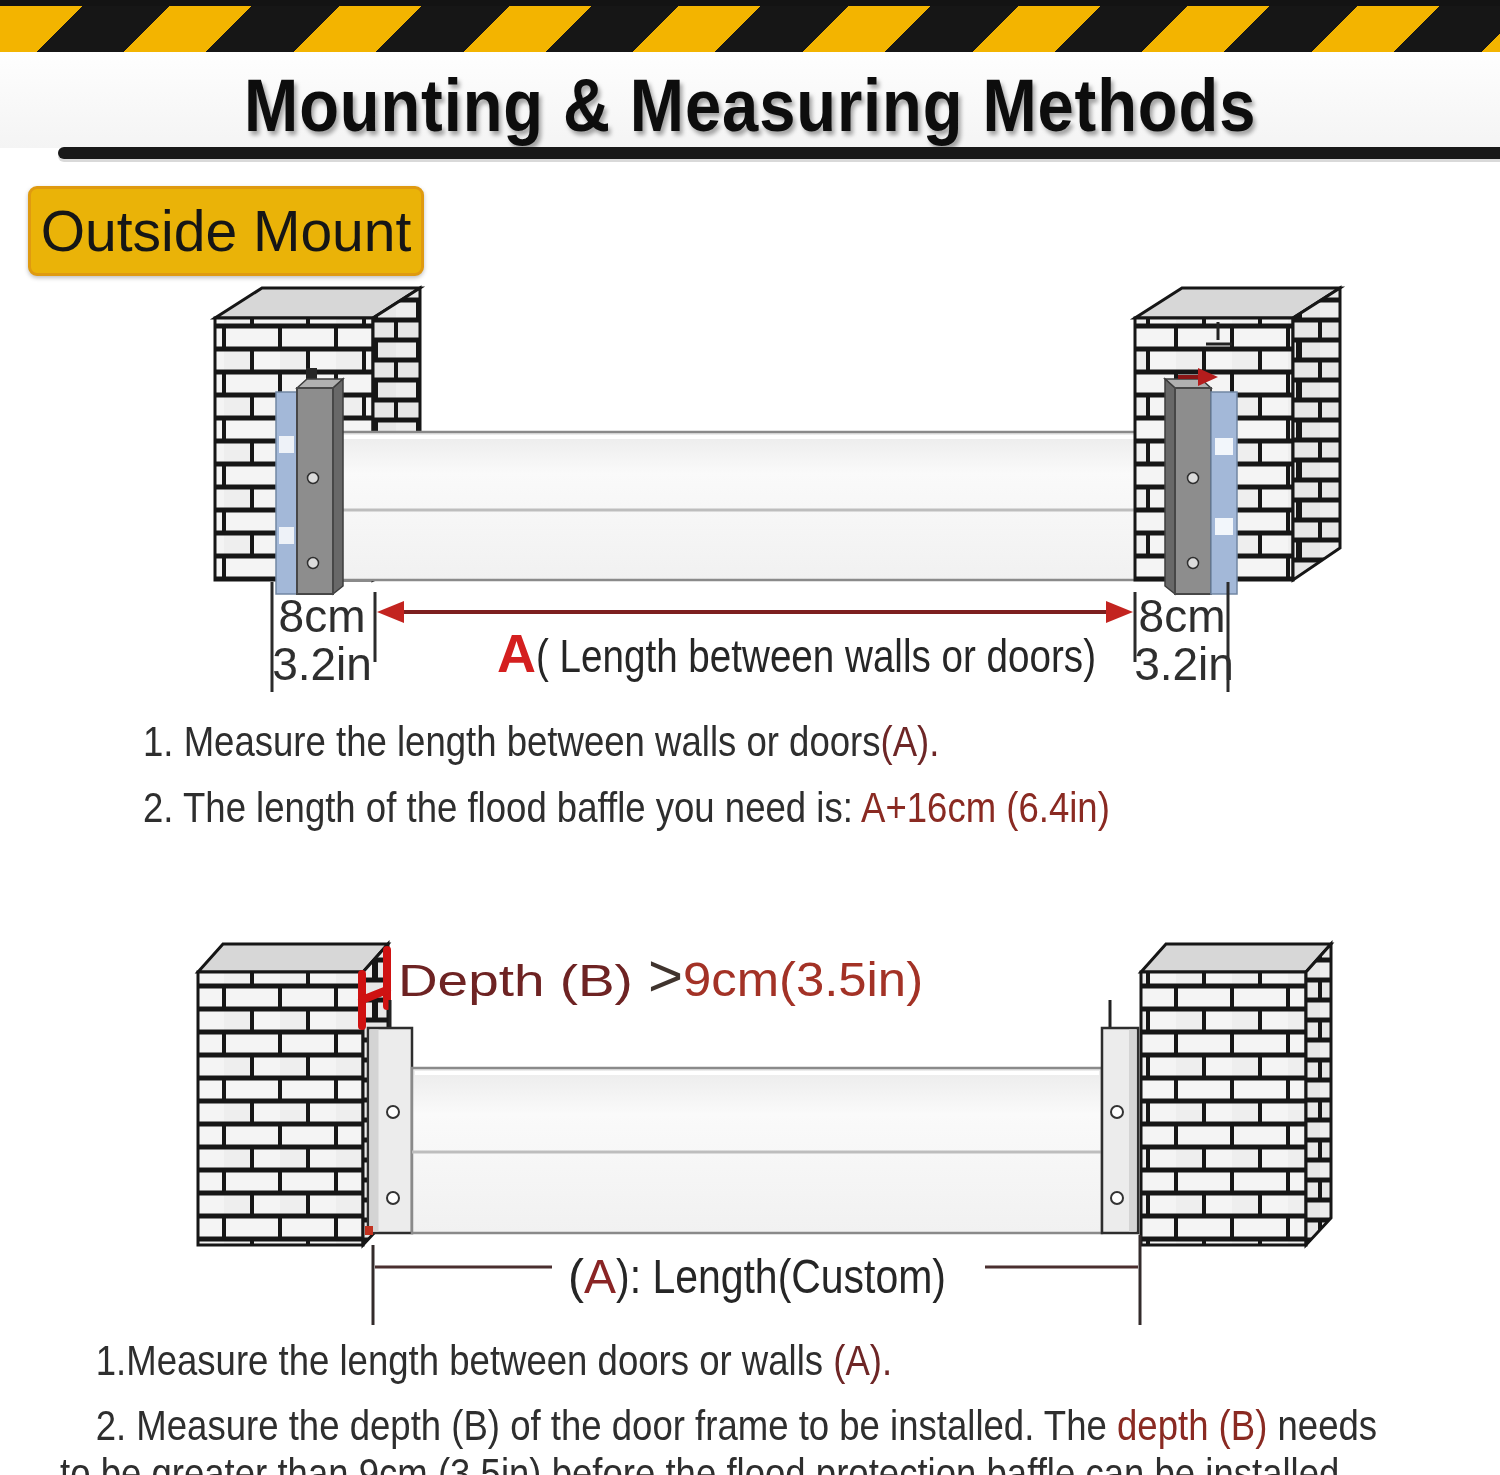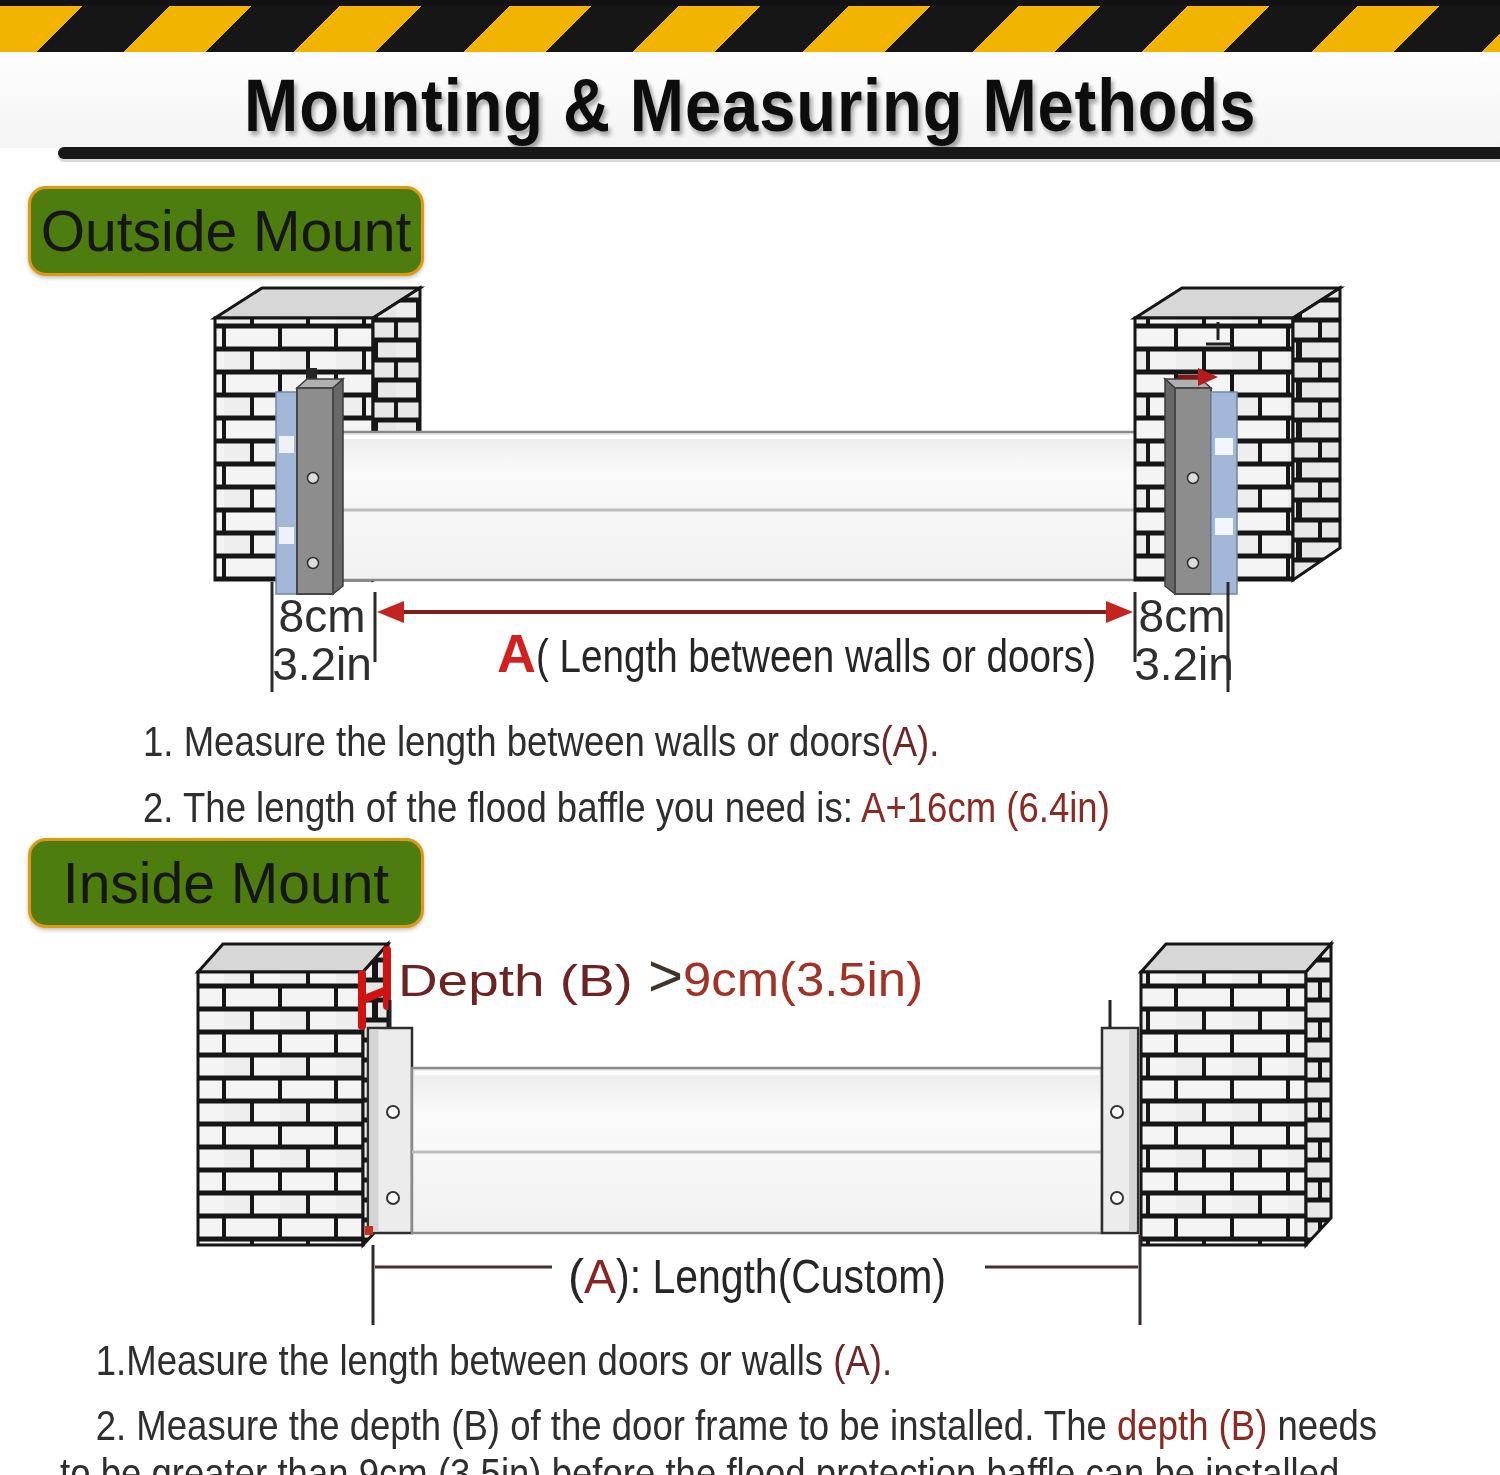--- a/index.html
+++ b/index.html
@@ -24,21 +24,21 @@
     text-shadow:3px 4px 5px rgba(0,0,0,0.35);white-space:nowrap;
   }
   .title-underbar{
     position:absolute;left:58px;top:147px;width:1442px;height:12px;
     background:#181818;border-radius:8px 0 0 8px;
     box-shadow:0 3px 0 rgba(0,0,0,0.15);
   }
   
   .badge{
     position:absolute;left:28px;width:396px;height:90px;
-    background:#4d7c0f;border:3px solid #df9a10;border-radius:18px;
+    background:#eab308;border:3px solid #df9a10;border-radius:9px;
     box-sizing:border-box;display:flex;align-items:center;justify-content:center;
     font-size:57px;color:#161616;white-space:nowrap;
     box-shadow:0 2px 4px rgba(0,0,0,0.25);
   }
   .badge-outside{top:186px;}
   .badge-inside{top:838px;}
   
   .diagram{position:absolute;left:0;}
   #outside-svg{top:280px;width:1500px;height:420px;}
   #inside-svg{top:940px;width:1500px;height:400px;}
@@ -157,21 +157,20 @@
     <text x="1182" y="352" text-anchor="middle" font-size="46" fill="#2e2e2e">8cm</text>
     <text x="1184" y="400" text-anchor="middle" font-size="46" fill="#2e2e2e">3.2in</text>
     <text x="497" y="392" font-size="46"><tspan fill="#d41f1f" font-weight="bold" font-size="54">A</tspan><tspan fill="#262626" textLength="560" lengthAdjust="spacingAndGlyphs">( Length between walls or doors)</tspan></text>
   </svg>
 
   <div class="steps steps-outside">
     <div class="step"><span>1. Measure the length between walls or doors</span><span class="mrn">(A).</span></div>
     <div class="step"><span>2. The length of the flood baffle you need is: </span><span class="mrn2">A+16cm (6.4in)</span></div>
   </div>
 
-  <div class="badge badge-inside">Inside Mount</div>
 
   <svg id="inside-svg" class="diagram" viewBox="0 0 1500 400">
 
     <g>
       <polygon points="198,32 363,32 388,4 223,4" fill="#d7d7d7" stroke="#161616" stroke-width="3"></polygon>
       <rect x="198" y="32" width="165" height="273" fill="url(#brickH)" stroke="#161616" stroke-width="3"></rect>
       <polygon points="363,32 388,4 388,278 363,305" fill="url(#brickS)" stroke="#161616" stroke-width="3"></polygon>
     </g>
 
     <g stroke="#cf1212" stroke-width="8" stroke-linecap="round" fill="none">

